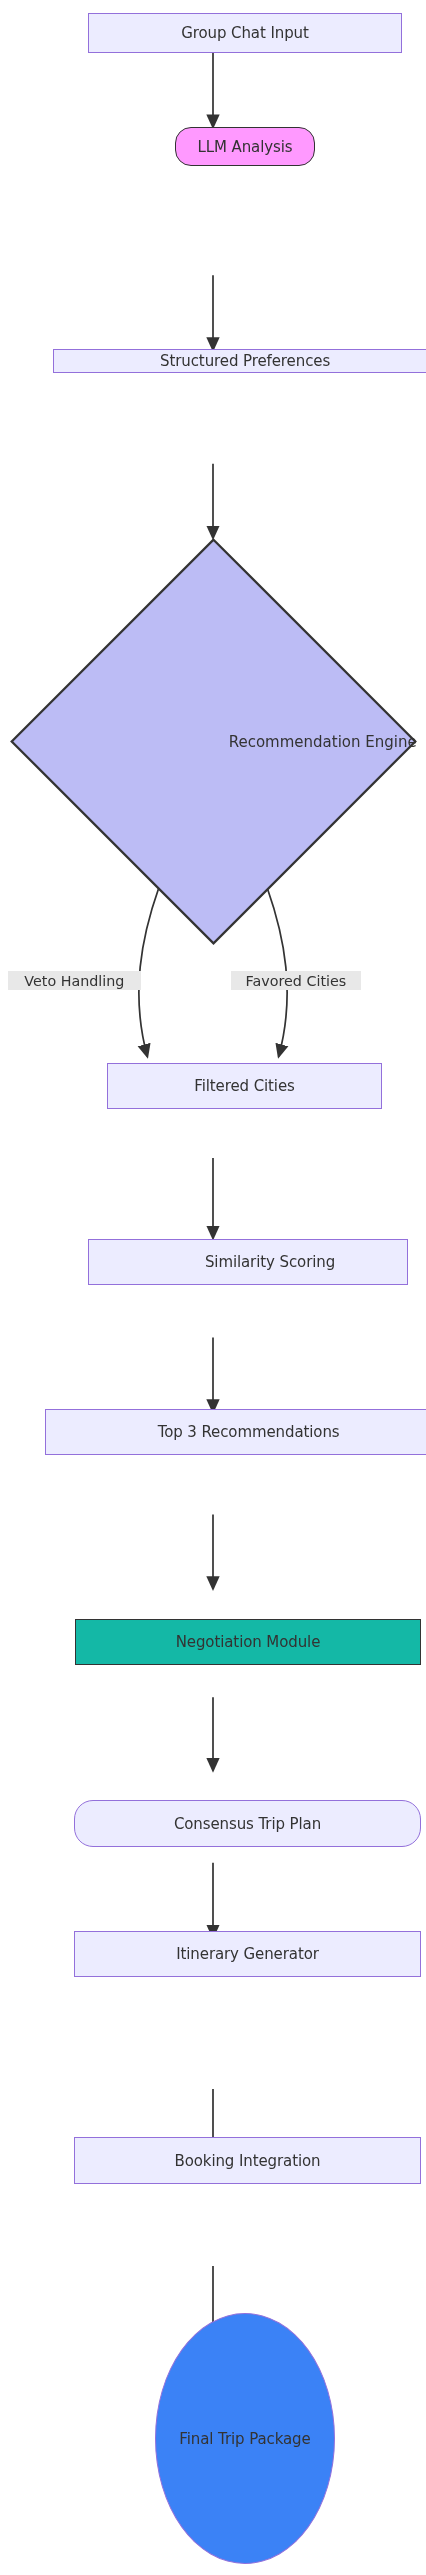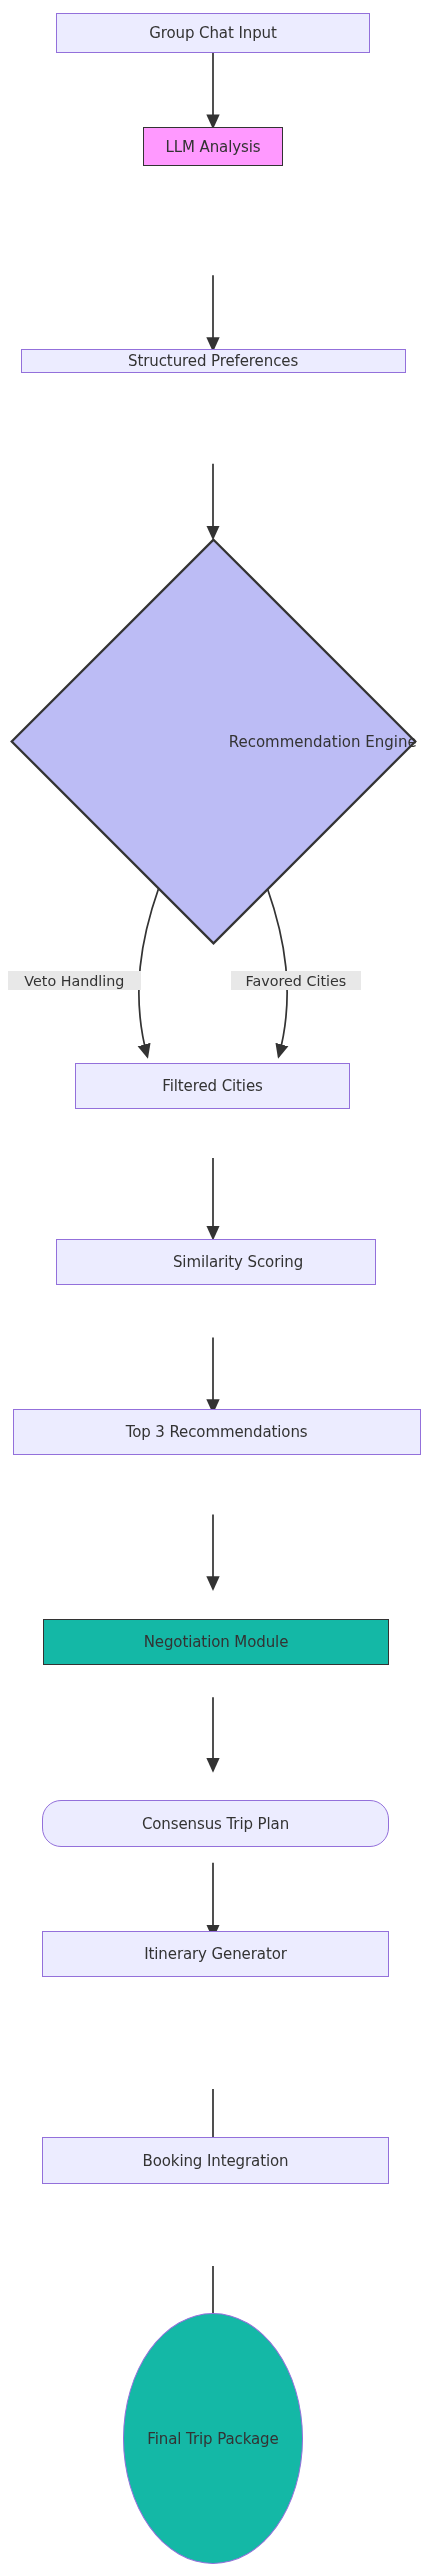--- a/index.html
+++ b/index.html
@@ -31,38 +31,39 @@
     display: flex;
     align-items: center;
     justify-content: center;
     text-align: right;
     color: #333333;
     font-size: 15px;
     font-family: "DejaVu Sans", sans-serif;
     line-height: 1.2;
     letter-spacing: -0.1px;
     z-index: 2;
+    margin-left: 32px;
   }
   .node-rect {
     background: #ececff;
     border: 1.7px solid #9370db;
     border-radius: 0px;
   }
   .node-round {
     background: #ff99ff;
     border: 1.7px solid #333333;
-    border-radius: 0;
+    border-radius: 16px;
   }
   .node-orange {
     background: #14b8a6;
     border: 1.7px solid #333333;
     border-radius: 0px;
   }
   .node-ellipse {
-    background: #14b8a6;
+    background: #3b82f6;
     border: 1.7px solid #9370db;
     border-radius: 50%;
   }
   .diamond-wrap {
     position: absolute;
     z-index: 2;
     display: flex;
     align-items: center;
     justify-content: flex-end;
   }

